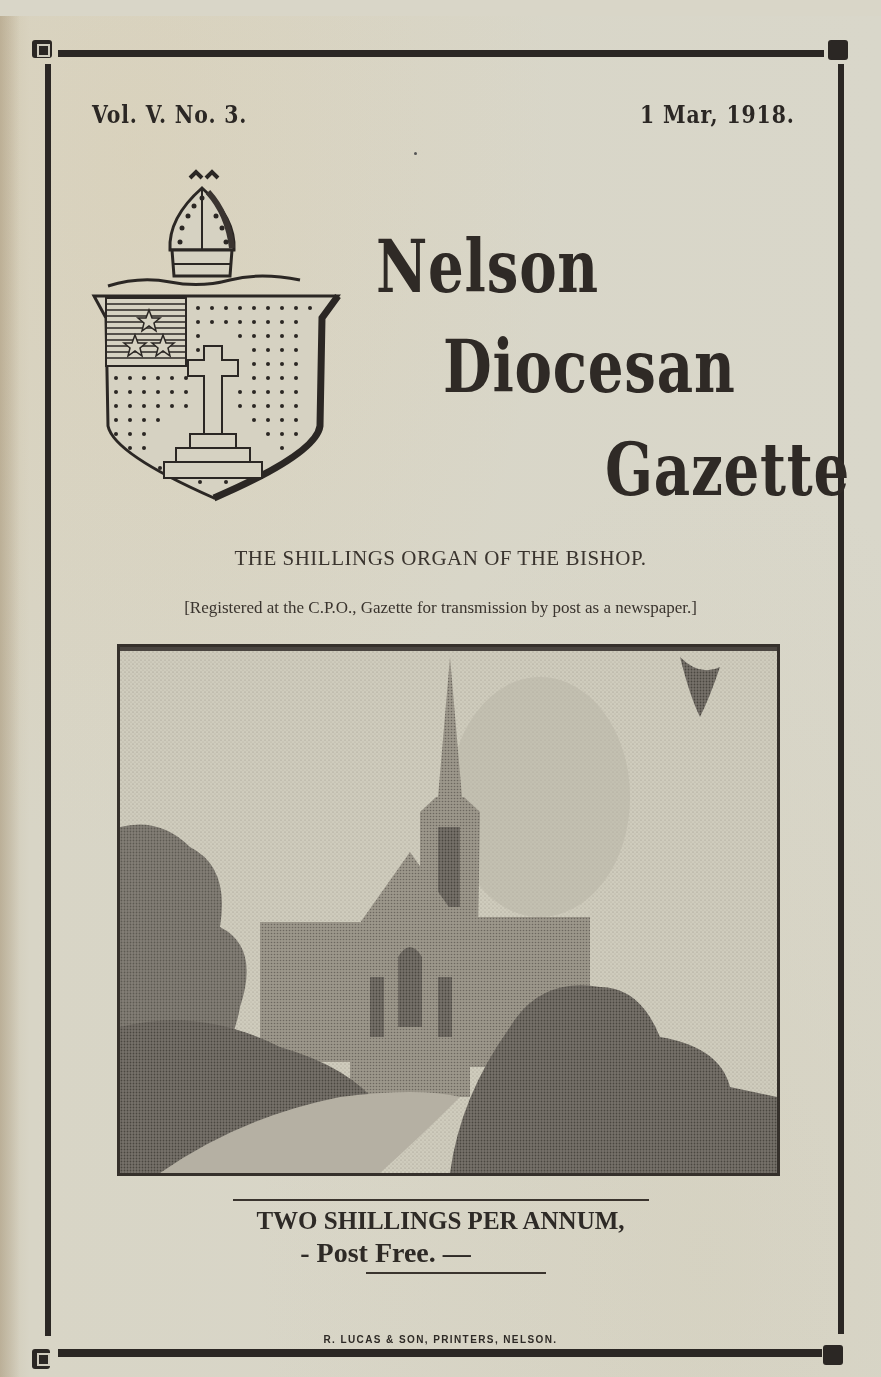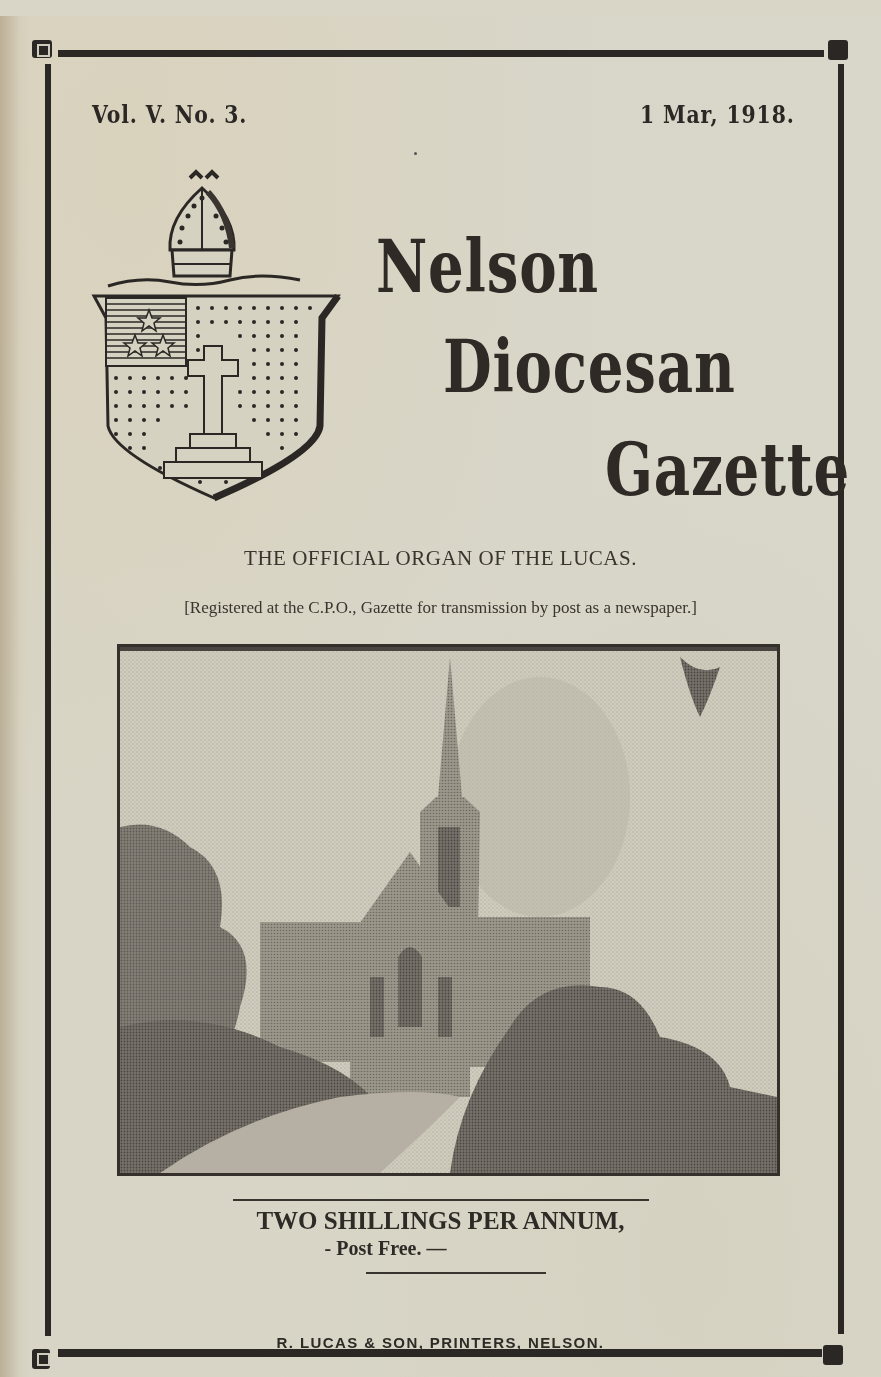--- a/index.html
+++ b/index.html
@@ -68,25 +68,25 @@
   .photo svg { display: block; }
   .price-rule { position: absolute; height: 2px; background: #3a342e; }
   .price-rule.top { left: 233px; top: 1183px; width: 416px; }
   .price-rule.bot { left: 366px; top: 1256px; width: 180px; }
   .price {
     position: absolute; left: 0; width: 881px; top: 1191px; text-align: center;
     font-family: "Liberation Serif", serif; font-weight: bold; font-size: 25px; color: #2e2a26;
   }
   .postfree {
     position: absolute; left: 0; width: 771px; top: 1221px; text-align: center;
-    font-family: "Liberation Serif", serif; font-weight: bold; font-size: 20px; color: #2e2a26;
+    font-family: "Liberation Serif", serif; font-weight: bold; font-size: 28px; color: #2e2a26;
   }
   .printer {
     position: absolute; left: 0; width: 881px; top: 1318px; text-align: center;
-    font-family: "Liberation Sans", sans-serif; font-weight: bold; font-size: 15px;
+    font-family: "Liberation Sans", sans-serif; font-weight: bold; font-size: 10px;
     letter-spacing: 1.4px; color: #2e2a26;
   }
   .dot { position: absolute; left: 414px; top: 136px; width: 3px; height: 3px; background: #555; border-radius: 50%; }
 </style>
 </head>
 <body>
 
 <div class="page">
   <div class="spine-shadow"></div>
 
@@ -243,21 +243,21 @@
       <rect x="100" y="266" width="46" height="14"></rect>
       <rect x="86" y="280" width="74" height="14"></rect>
       <rect x="74" y="294" width="98" height="16"></rect>
     </g>
   </svg>
 
   <div class="title-line t1">Nelson</div>
   <div class="title-line t2">Diocesan</div>
   <div class="title-line t3">Gazette</div>
 
-  <div class="subtitle">THE OFFICIAL ORGAN OF THE LUCAS.</div>
+  <div class="subtitle">THE SHILLINGS ORGAN OF THE BISHOP.</div>
   <div class="registered">[Registered at the C.P.O., Gazette for transmission by post as a newspaper.]</div>
 
   <div class="photo">
     <svg width="657" height="526" viewBox="0 0 657 526" xmlns="http://www.w3.org/2000/svg">
       <defs>
         <pattern id="grain" width="4" height="4" patternUnits="userSpaceOnUse">
           <rect width="4" height="4" fill="#cfccbd"></rect>
           <circle cx="1" cy="1" r="0.6" fill="#9b9688"></circle>
           <circle cx="3" cy="3" r="0.5" fill="#aaa597"></circle>
         </pattern>

